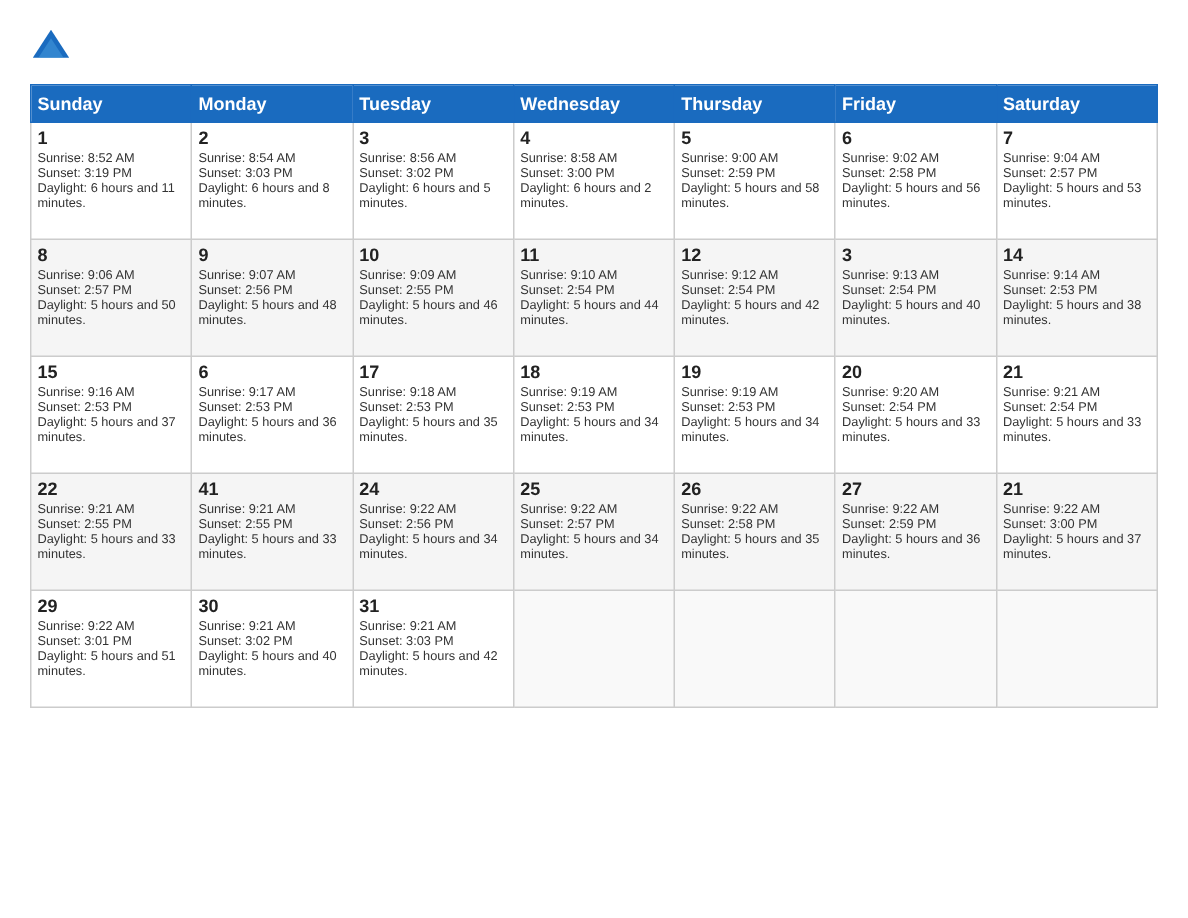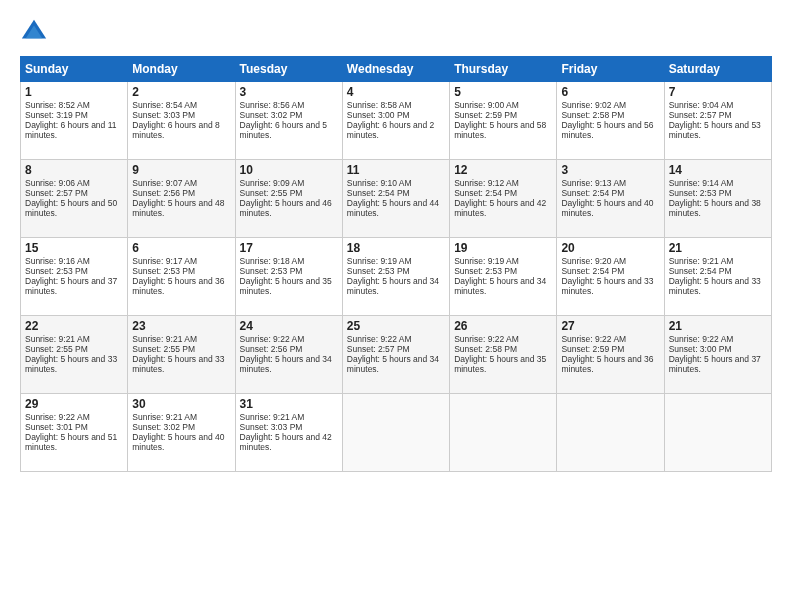--- a/index.html
+++ b/index.html
@@ -147,21 +147,21 @@
           <td><span class="day-number">15</span><span>Sunrise: 9:16 AM</span><br><span>Sunset: 2:53 PM</span><br><span>Daylight: 5 hours and 37 minutes.</span></td>
           <td><span class="day-number">6</span><span>Sunrise: 9:17 AM</span><br><span>Sunset: 2:53 PM</span><br><span>Daylight: 5 hours and 36 minutes.</span></td>
           <td><span class="day-number">17</span><span>Sunrise: 9:18 AM</span><br><span>Sunset: 2:53 PM</span><br><span>Daylight: 5 hours and 35 minutes.</span></td>
           <td><span class="day-number">18</span><span>Sunrise: 9:19 AM</span><br><span>Sunset: 2:53 PM</span><br><span>Daylight: 5 hours and 34 minutes.</span></td>
           <td><span class="day-number">19</span><span>Sunrise: 9:19 AM</span><br><span>Sunset: 2:53 PM</span><br><span>Daylight: 5 hours and 34 minutes.</span></td>
           <td><span class="day-number">20</span><span>Sunrise: 9:20 AM</span><br><span>Sunset: 2:54 PM</span><br><span>Daylight: 5 hours and 33 minutes.</span></td>
           <td><span class="day-number">21</span><span>Sunrise: 9:21 AM</span><br><span>Sunset: 2:54 PM</span><br><span>Daylight: 5 hours and 33 minutes.</span></td>
         </tr>
         <tr>
           <td><span class="day-number">22</span><span>Sunrise: 9:21 AM</span><br><span>Sunset: 2:55 PM</span><br><span>Daylight: 5 hours and 33 minutes.</span></td>
-          <td><span class="day-number">23</span><span>Sunrise: 9:21 AM</span><br><span>Sunset: 2:55 PM</span><br><span>Daylight: 5 hours and 33 minutes.</span></td>
+          <td><span class="day-number">41</span><span>Sunrise: 9:21 AM</span><br><span>Sunset: 2:55 PM</span><br><span>Daylight: 5 hours and 33 minutes.</span></td>
           <td><span class="day-number">24</span><span>Sunrise: 9:22 AM</span><br><span>Sunset: 2:56 PM</span><br><span>Daylight: 5 hours and 34 minutes.</span></td>
           <td><span class="day-number">25</span><span>Sunrise: 9:22 AM</span><br><span>Sunset: 2:57 PM</span><br><span>Daylight: 5 hours and 34 minutes.</span></td>
           <td><span class="day-number">26</span><span>Sunrise: 9:22 AM</span><br><span>Sunset: 2:58 PM</span><br><span>Daylight: 5 hours and 35 minutes.</span></td>
           <td><span class="day-number">27</span><span>Sunrise: 9:22 AM</span><br><span>Sunset: 2:59 PM</span><br><span>Daylight: 5 hours and 36 minutes.</span></td>
           <td><span class="day-number">21</span><span>Sunrise: 9:22 AM</span><br><span>Sunset: 3:00 PM</span><br><span>Daylight: 5 hours and 37 minutes.</span></td>
         </tr>
         <tr>
           <td><span class="day-number">29</span><span>Sunrise: 9:22 AM</span><br><span>Sunset: 3:01 PM</span><br><span>Daylight: 5 hours and 51 minutes.</span></td>
           <td><span class="day-number">30</span><span>Sunrise: 9:21 AM</span><br><span>Sunset: 3:02 PM</span><br><span>Daylight: 5 hours and 40 minutes.</span></td>
           <td><span class="day-number">31</span><span>Sunrise: 9:21 AM</span><br><span>Sunset: 3:03 PM</span><br><span>Daylight: 5 hours and 42 minutes.</span></td>

